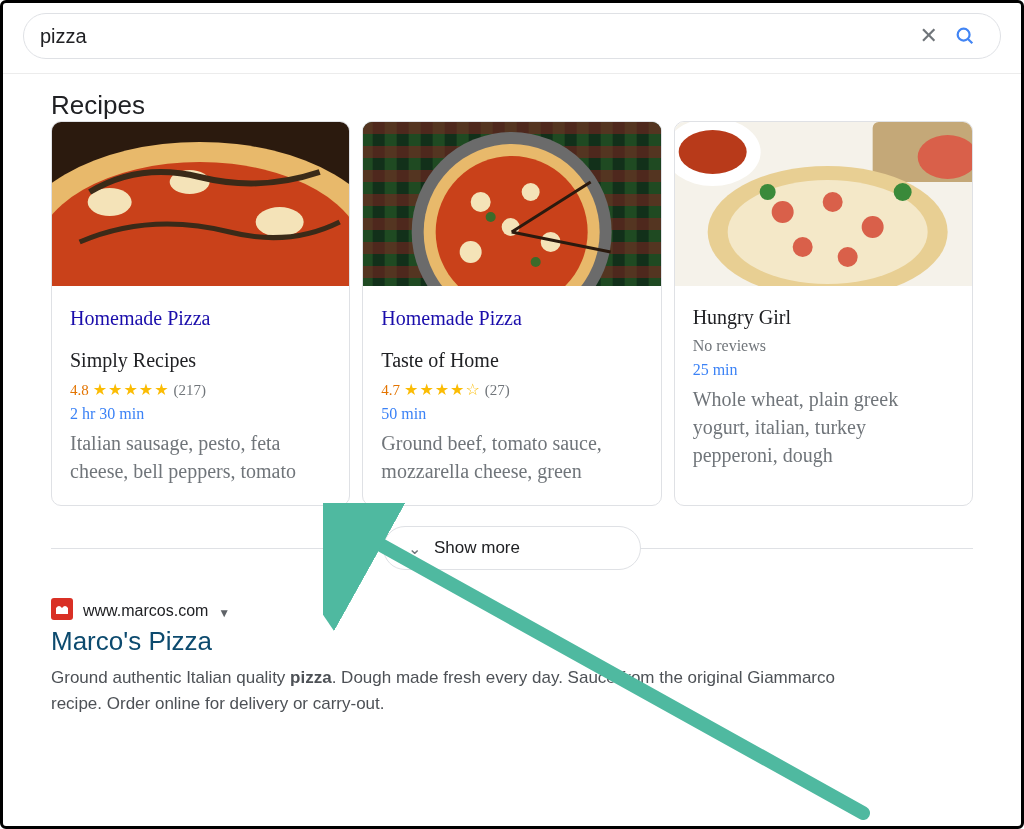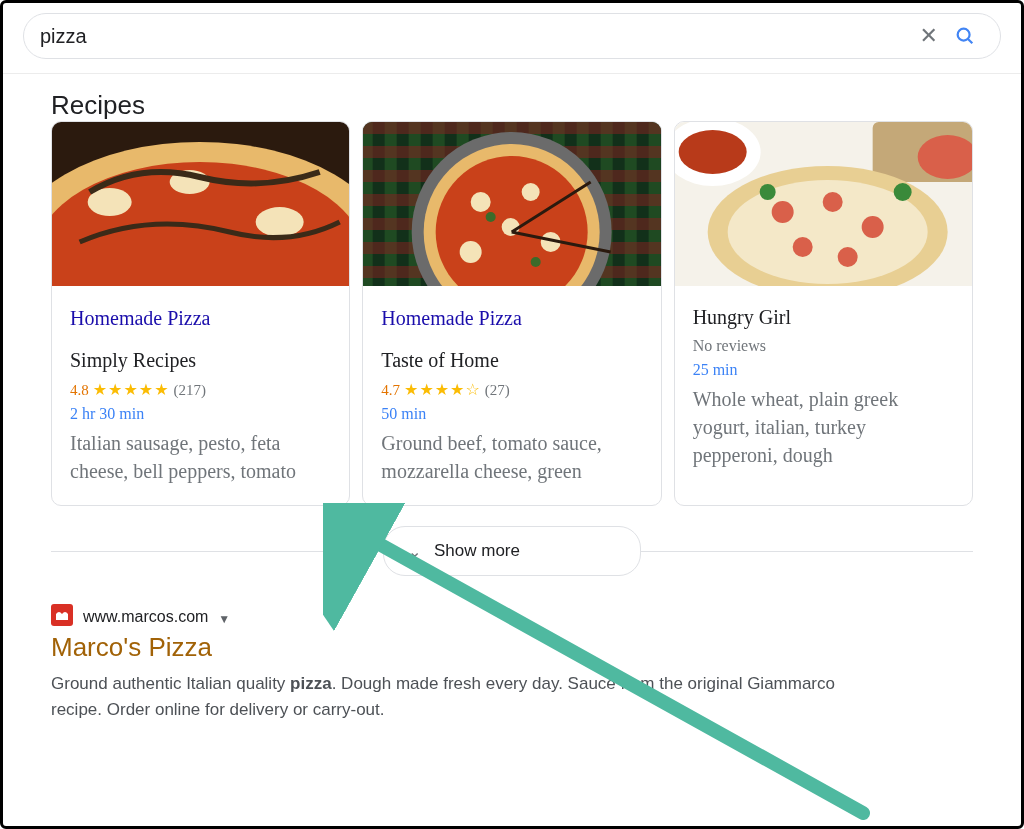--- a/index.html
+++ b/index.html
@@ -41,33 +41,33 @@
 
   
   .pizza-svg { width: 100%; height: 164px; }
 
   
   .showmore-row { position: relative; margin: 20px 0 28px 0; display: flex; justify-content: center; align-items: center; }
   .showmore-line { position: absolute; left: 0; right: 0; top: 50%; height: 1px; background: #dfe1e5; z-index: 0; }
   .showmore-btn {
     position: relative; z-index: 1;
     background: #fff; border: 1px solid #dfe1e5; border-radius: 22px;
-    height: 50px; padding: 0 120px 0 50px;
+    height: 44px; padding: 0 120px 0 50px;
     display: flex; align-items: center; gap: 70px;
     cursor: pointer; font-size: 17px; color: #202124; justify-content: flex-end;
   }
   .showmore-chevron { position: absolute; left: 24px; font-size: 16px; color: #70757a; }
 
   
   .organic { margin-top: 6px; }
   .organic-urlrow { display: flex; align-items: flex-end; gap: 10px; margin-bottom: 6px; }
   .favicon { width: 22px; height: 22px; border-radius: 3px; background: #d93025; display: flex; align-items: center; justify-content: center; }
   .organic-url { font-size: 16px; color: #202124; }
   .organic-dd { color: #5f6368; font-size: 12px; }
-  .organic-title { color: #a16207; font-size: 26px; margin-bottom: 8px; cursor: pointer; }
+  .organic-title { color: #0c4a6e; font-size: 26px; margin-bottom: 8px; cursor: pointer; }
   .organic-desc { font-size: 17px; color: #4d5156; line-height: 1.55; max-width: 820px; }
   .organic-desc b { color: #4d5156; font-weight: bold; }
 
   
   .annotation-arrow {
     position: absolute; left: 320px; top: 500px; width: 560px; height: 330px;
     pointer-events: none; z-index: 50;
   }
 </style>
 </head>

